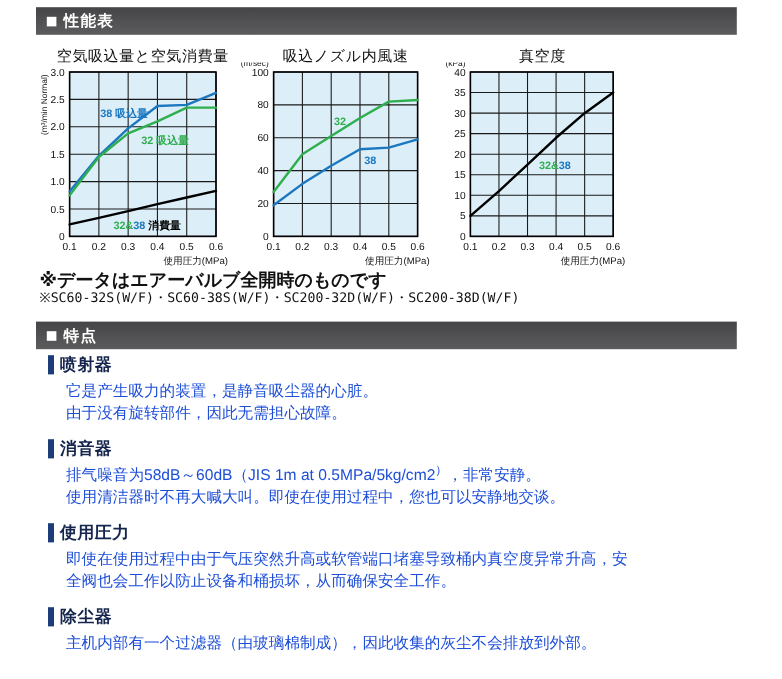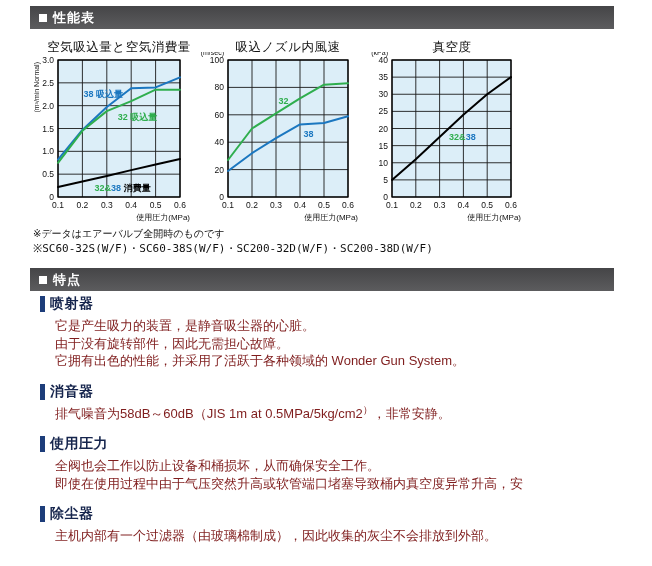--- a/index.html
+++ b/index.html
@@ -17,33 +17,33 @@
   .section-bar .sq{
     width:8px;height:8px;background:#ffffff;display:inline-block;
     margin:0 6px 0 9px;flex:0 0 auto;
   }
   .chart-title{
     position:absolute;text-align:center;font-size:12.5px;font-weight:normal;
     color:#111;letter-spacing:0.5px;
   }
   .chart-svg{position:absolute;}
   .notes{position:absolute;left:33px;color:#111;}
-  .note1{font-size:10px;font-weight:400;line-height:14px;}
+  .note1{font-size:15px;font-weight:700;line-height:14px;}
   .note2{font-size:11px;font-family:"DejaVu Sans Mono","Liberation Mono",monospace;line-height:15px;}
   .features{position:absolute;left:40px;top:295px;width:575px;}
   .feature{margin-bottom:13px;}
   .feature-header{display:flex;align-items:center;margin-bottom:4px;}
   .feature-header .vbar{
     width:5px;height:16px;background:#1d3d7a;margin-right:5px;flex:0 0 auto;
   }
   .feature-header h3{
     margin:0;font-size:14px;font-weight:bold;color:#16254d;letter-spacing:0.5px;
   }
   .feature-body{
-    margin-left:15px;color:#7f1d1d;font-size:13px;line-height:17.5px;
+    margin-left:15px;color:#1d4ed8;font-size:13px;line-height:17.5px;
   }
   .feature-body sup{font-size:10px;vertical-align:super;line-height:0;}
 </style>
 </head>
 <body>
 
 <div class="section-bar" style="top:6px;">
   <span class="sq"></span>
   <span>性能表</span>
 </div>
@@ -173,40 +173,40 @@
 
 <div class="features" id="features">
     <div class="feature">
       <div class="feature-header">
         <span class="vbar"></span>
         <h3>喷射器</h3>
       </div>
       <div class="feature-body">
         <div>它是产生吸力的装置，是静音吸尘器的心脏。</div>
         <div>由于没有旋转部件，因此无需担心故障。</div>
-        <div>它拥有出色的性能，并采用了活跃于各种领域的 Wonder Gun System。</div>
       </div>
     </div>
     <div class="feature">
       <div class="feature-header">
         <span class="vbar"></span>
         <h3>消音器</h3>
       </div>
       <div class="feature-body">
         <div>排气噪音为58dB～60dB（JIS 1m at 0.5MPa/5kg/cm2<sup>）</sup>，非常安静。</div>
+        <div>使用清洁器时不再大喊大叫。即使在使用过程中，您也可以安静地交谈。</div>
       </div>
     </div>
     <div class="feature">
       <div class="feature-header">
         <span class="vbar"></span>
         <h3>使用圧力</h3>
       </div>
       <div class="feature-body">
+        <div>即使在使用过程中由于气压突然升高或软管端口堵塞导致桶内真空度异常升高，安</div>
         <div>全阀也会工作以防止设备和桶损坏，从而确保安全工作。</div>
-        <div>即使在使用过程中由于气压突然升高或软管端口堵塞导致桶内真空度异常升高，安</div>
       </div>
     </div>
     <div class="feature">
       <div class="feature-header">
         <span class="vbar"></span>
         <h3>除尘器</h3>
       </div>
       <div class="feature-body">
         <div>主机内部有一个过滤器（由玻璃棉制成），因此收集的灰尘不会排放到外部。</div>
       </div>

